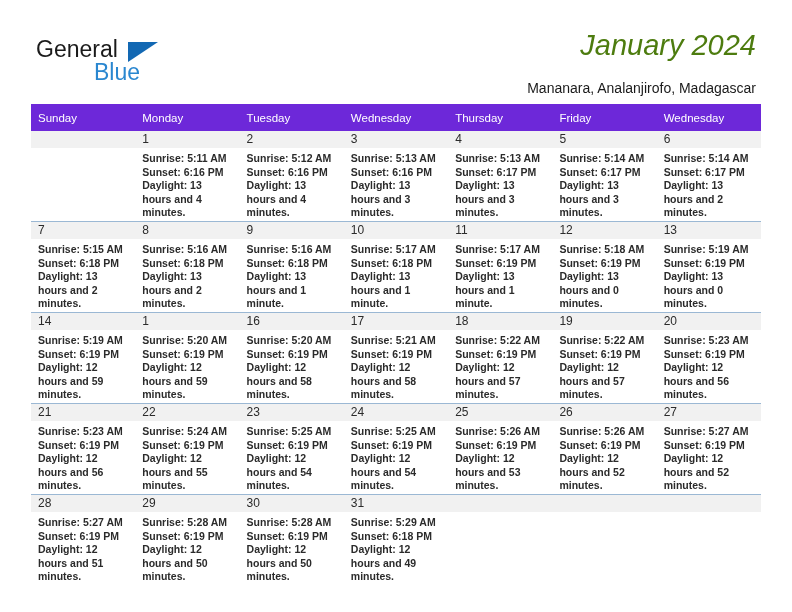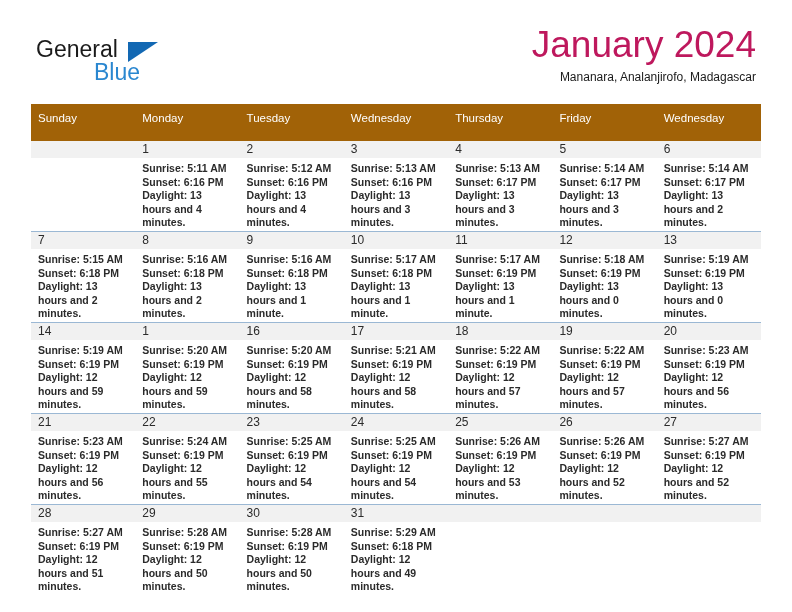--- a/index.html
+++ b/index.html
@@ -63,49 +63,50 @@
     color: #2a87d0;
     font-family: Liberation Sans, sans-serif;
   }
   .title-block {
     position: absolute;
     right: 36px;
     top: 28px;
     text-align: right;
   }
   .month-title {
-    font-size: 37px;
-    color: #be185d;
+    font-size: 29px;
+    color: #4d7c0f;
     line-height: 34px;
     white-space: nowrap;
+    font-style: italic;
   }
   .location {
-    margin-top: 7px;
-    font-size: 12px;
+    margin-top: 18px;
+    font-size: 14px;
     color: #1a1a1a;
     line-height: 17px;
     white-space: nowrap;
   }
 
   
   .calendar {
     position: absolute;
     left: 31px;
     top: 104px;
     width: 730px;
     border-collapse: collapse;
     table-layout: fixed;
   }
   .calendar th {
-    background: #a16207;
+    background: #6d28d9;
     color: #ffffff;
     font-size: 11.5px;
     font-weight: normal;
     text-align: left;
-    padding: 5px 0 15px 7px;
+    padding: 5px 0 5px 7px;
     height: 17px;
     border: none;
   }
   .calendar td {
     vertical-align: top;
     padding: 0;
     border: none;
     width: 104.3px;
     height: 90px;
     background: #ffffff;

